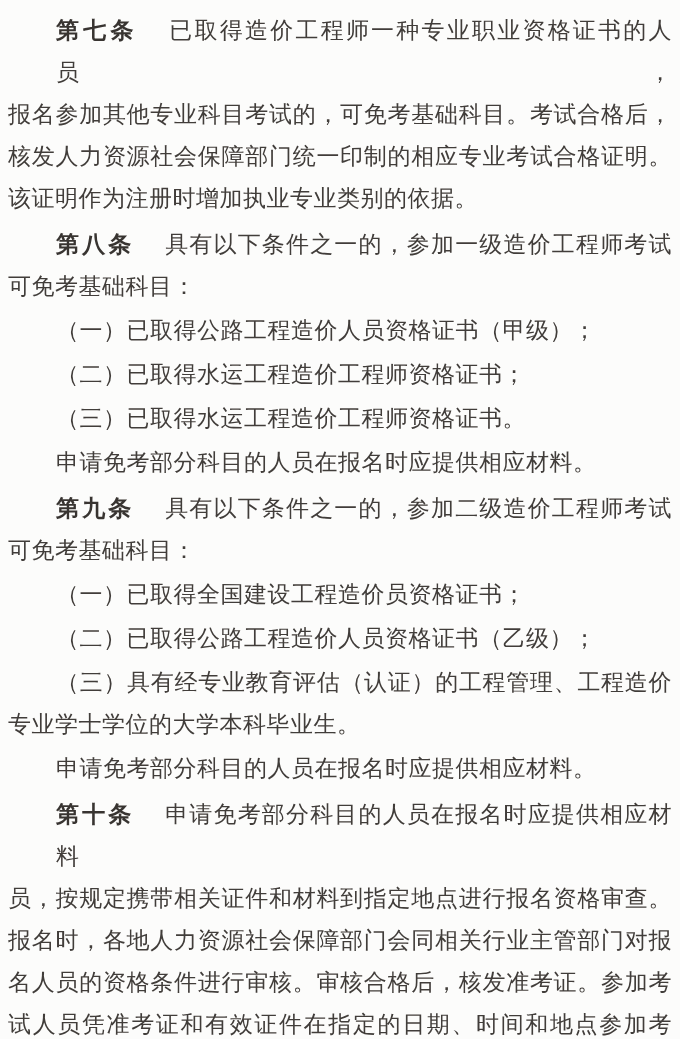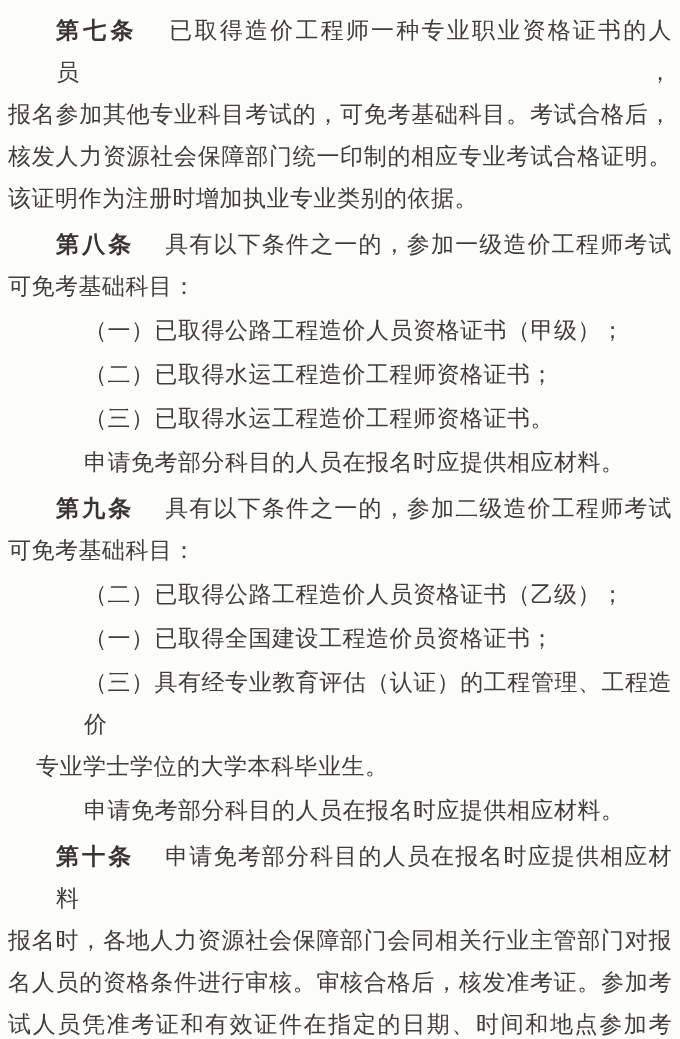--- a/index.html
+++ b/index.html
@@ -12,21 +12,21 @@
     height: 1039px;
     overflow: hidden;
     font-family: "Liberation Serif", "DejaVu Serif", serif;
     color: #413d3a;
   }
   .doc {
     padding: 10px 8px 0 8px;
   }
   .para { margin: 0; }
   .m-art { margin-top: 4px; }
-  .m-item { margin-top: 2px; margin-left: 28px; }
+  .m-item { margin-top: 2px; }
   .line {
     font-size: 23px;
     line-height: 42px;
     letter-spacing: 0.5px;
     color: #413d3a;
   }
   
   .fill {
     text-align: justify;
     text-align-last: justify;
@@ -88,40 +88,41 @@
   </div>
 
   <div class="para article m-art">
     <div class="line ind fill">
       <b class="art">第九条</b><span class="gap"></span><span class="t">具有以下条件之一的，参加二级造价工程师考试</span>
     </div>
     <div class="line">可免考基础科目：</div>
   </div>
 
   <div class="para m-item">
-    <div class="line ind">（二）已取得公路工程造价人员资格证书（乙级）；</div>
+    <div class="line ind">（一）已取得全国建设工程造价员资格证书；</div>
   </div>
 
   <div class="para m-item">
-    <div class="line ind">（一）已取得全国建设工程造价员资格证书；</div>
+    <div class="line ind">（二）已取得公路工程造价人员资格证书（乙级）；</div>
   </div>
 
   <div class="para m-item">
     <div class="line ind fill">（三）具有经专业教育评估（认证）的工程管理、工程造价</div>
     <div class="line">专业学士学位的大学本科毕业生。</div>
   </div>
 
   <div class="para m-item">
     <div class="line ind">申请免考部分科目的人员在报名时应提供相应材料。</div>
   </div>
 
   <div class="para article m-art">
     <div class="line ind fill">
       <b class="art">第十条</b><span class="gap"></span><span class="t">申请免考部分科目的人员在报名时应提供相应材料</span>
     </div>
+    <div class="line fill">员，按规定携带相关证件和材料到指定地点进行报名资格审查。</div>
     <div class="line fill">报名时，各地人力资源社会保障部门会同相关行业主管部门对报</div>
     <div class="line fill">名人员的资格条件进行审核。审核合格后，核发准考证。参加考</div>
     <div class="line fill">试人员凭准考证和有效证件在指定的日期、时间和地点参加考</div>
   </div>
 
   <div class="pagenum">— 14 —</div>
 
 </div>
 
 </body></html>

